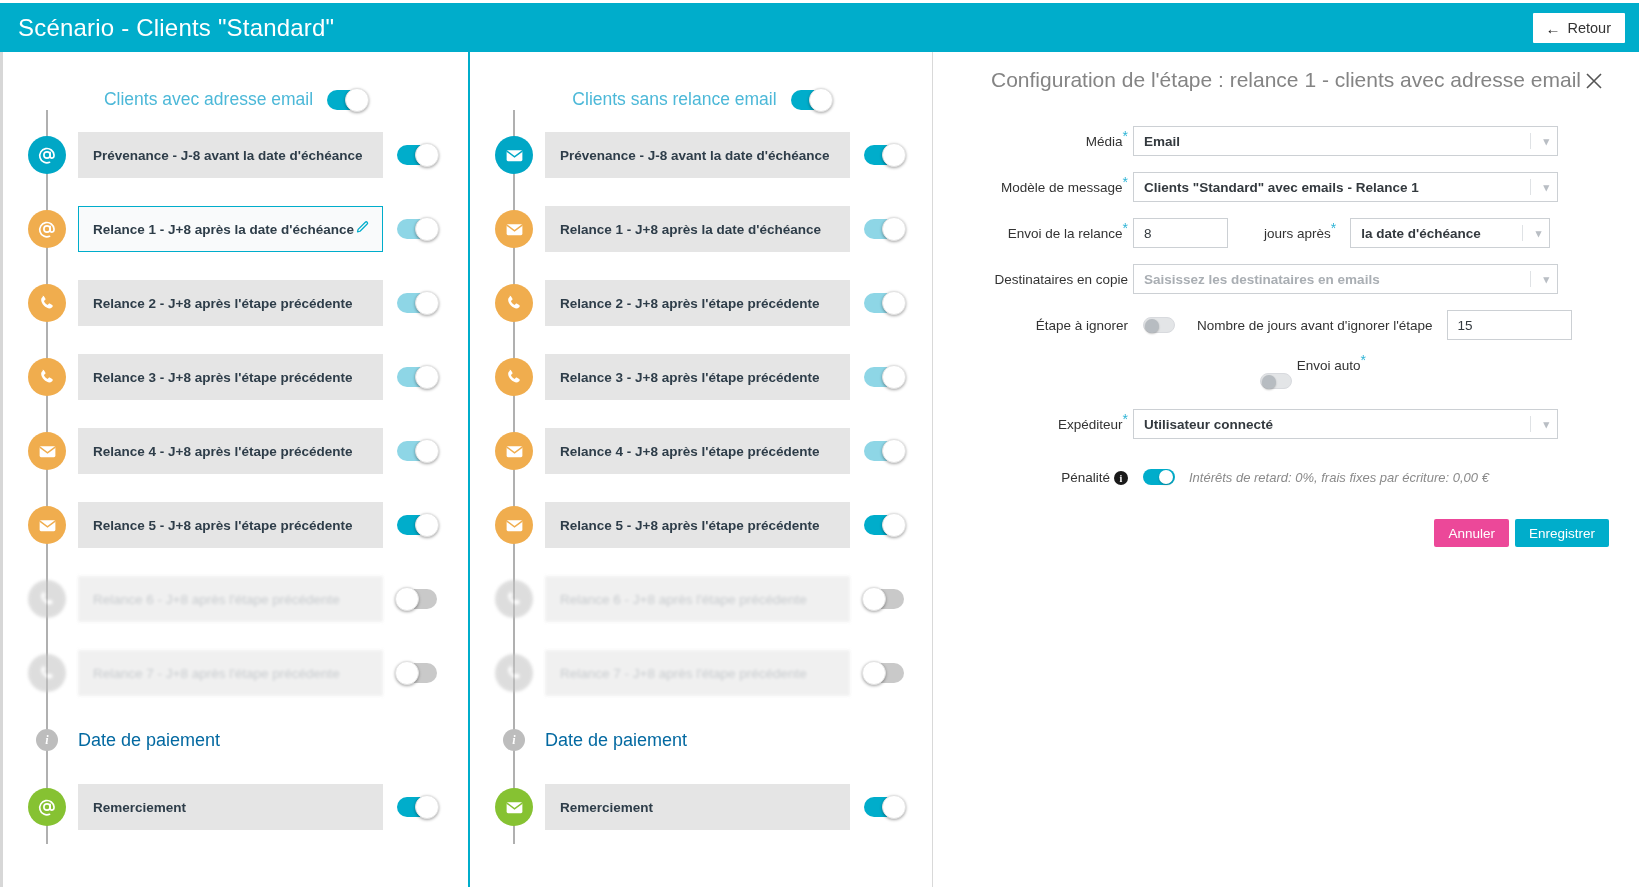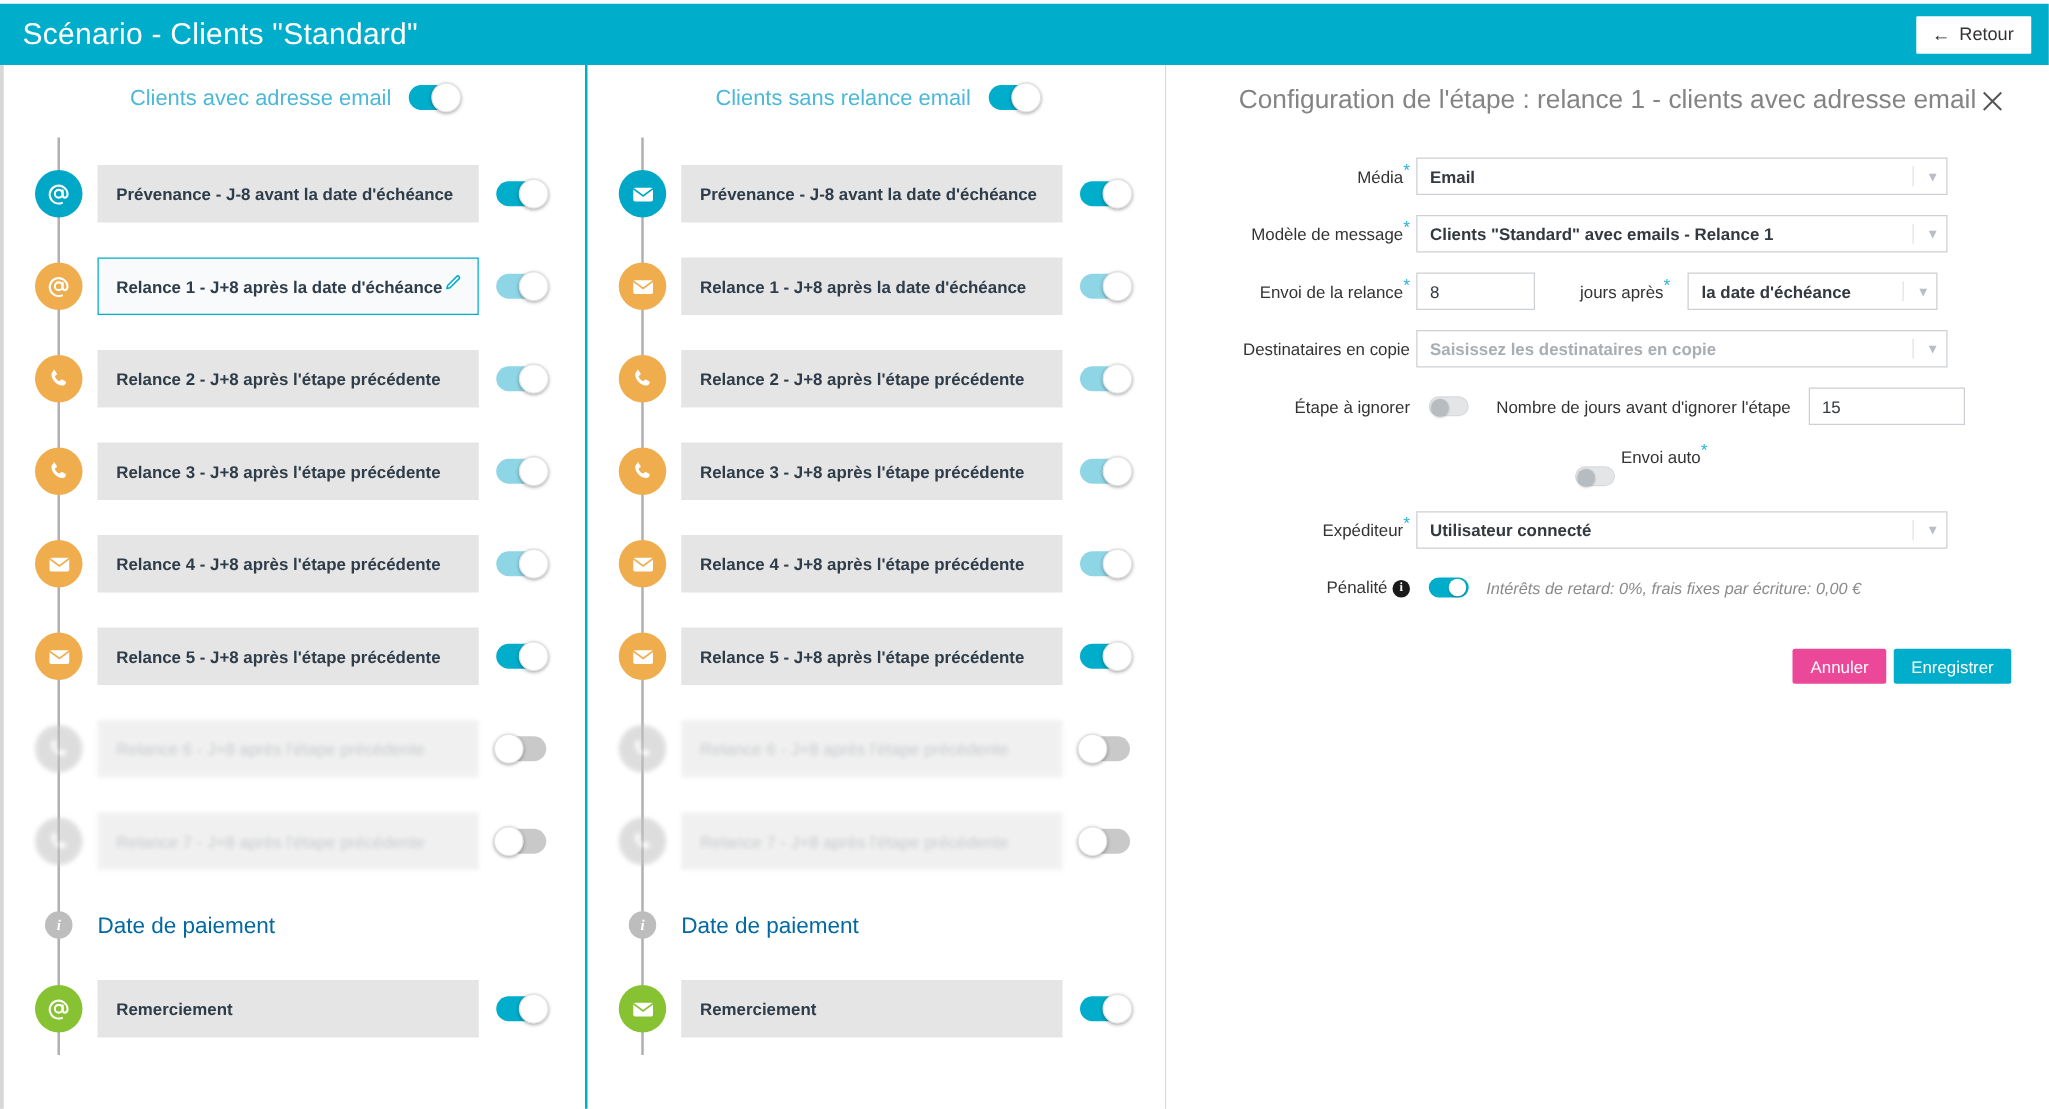--- a/index.html
+++ b/index.html
@@ -46,21 +46,21 @@
     border-right: 1px solid #d9d9d9;
     flex: none;
   }
   .col {
     position: absolute; top: 0; width: 465px; height: 835px;
   }
   .col-left  { left: 0; }
   .col-right { left: 465px; border-left: 2px solid #00adcb; }
 
   .col-header {
-    display: flex; align-items: flex-start; justify-content: center;
+    display: flex; align-items: flex-end; justify-content: center;
     gap: 14px; height: 58px; padding-top: 16px;
   }
   .col-header-title {
     font-size: 17.5px; color: #4cb8d8; font-weight: 400;
   }
 
   
   .tgl {
     position: relative; width: 40px; height: 20px;
     border-radius: 11px; flex: none; cursor: pointer;
@@ -602,21 +602,21 @@
         <div class="sel w-mid" style="margin-left:14px;">
           <span>la date d'échéance</span>
           <span class="caret-sep"></span>
           <span class="caret">▾</span>
         </div>
       </div>
 
       <div class="frow">
         <div class="flabel">Destinataires en copie</div>
         <div class="sel w-full ph">
-          <span>Saisissez les destinataires en copie</span>
+          <span>Saisissez les destinataires en emails</span>
           <span class="caret-sep"></span>
           <span class="caret">▾</span>
         </div>
       </div>
 
       <div class="frow" style="margin-bottom:18px;">
         <div class="flabel">Étape à ignorer</div>
         <div class="tgl-sm off" style="margin-left:10px;">
             <span class="knob2"></span>
           </div>
@@ -633,21 +633,21 @@
 
       <div class="frow">
         <div class="flabel"><span>Expéditeur</span><span class="req">*</span></div>
         <div class="sel w-full">
           <span>Utilisateur connecté</span>
           <span class="caret-sep"></span>
           <span class="caret">▾</span>
         </div>
       </div>
 
-      <div class="frow" style="margin-top:12px;">
+      <div class="frow" style="margin-top:12px;align-items:flex-end;">
         <div class="flabel"><span>Pénalité</span><span class="info-dot">i</span></div>
         <div class="tgl-sm on" style="margin-left:10px;">
             <span class="knob2"></span>
           </div>
         <div class="penalty-note">Intérêts de retard: 0%, frais fixes par écriture: 0,00 €</div>
       </div>
 
     </div>
 
     <div class="btn-row">

